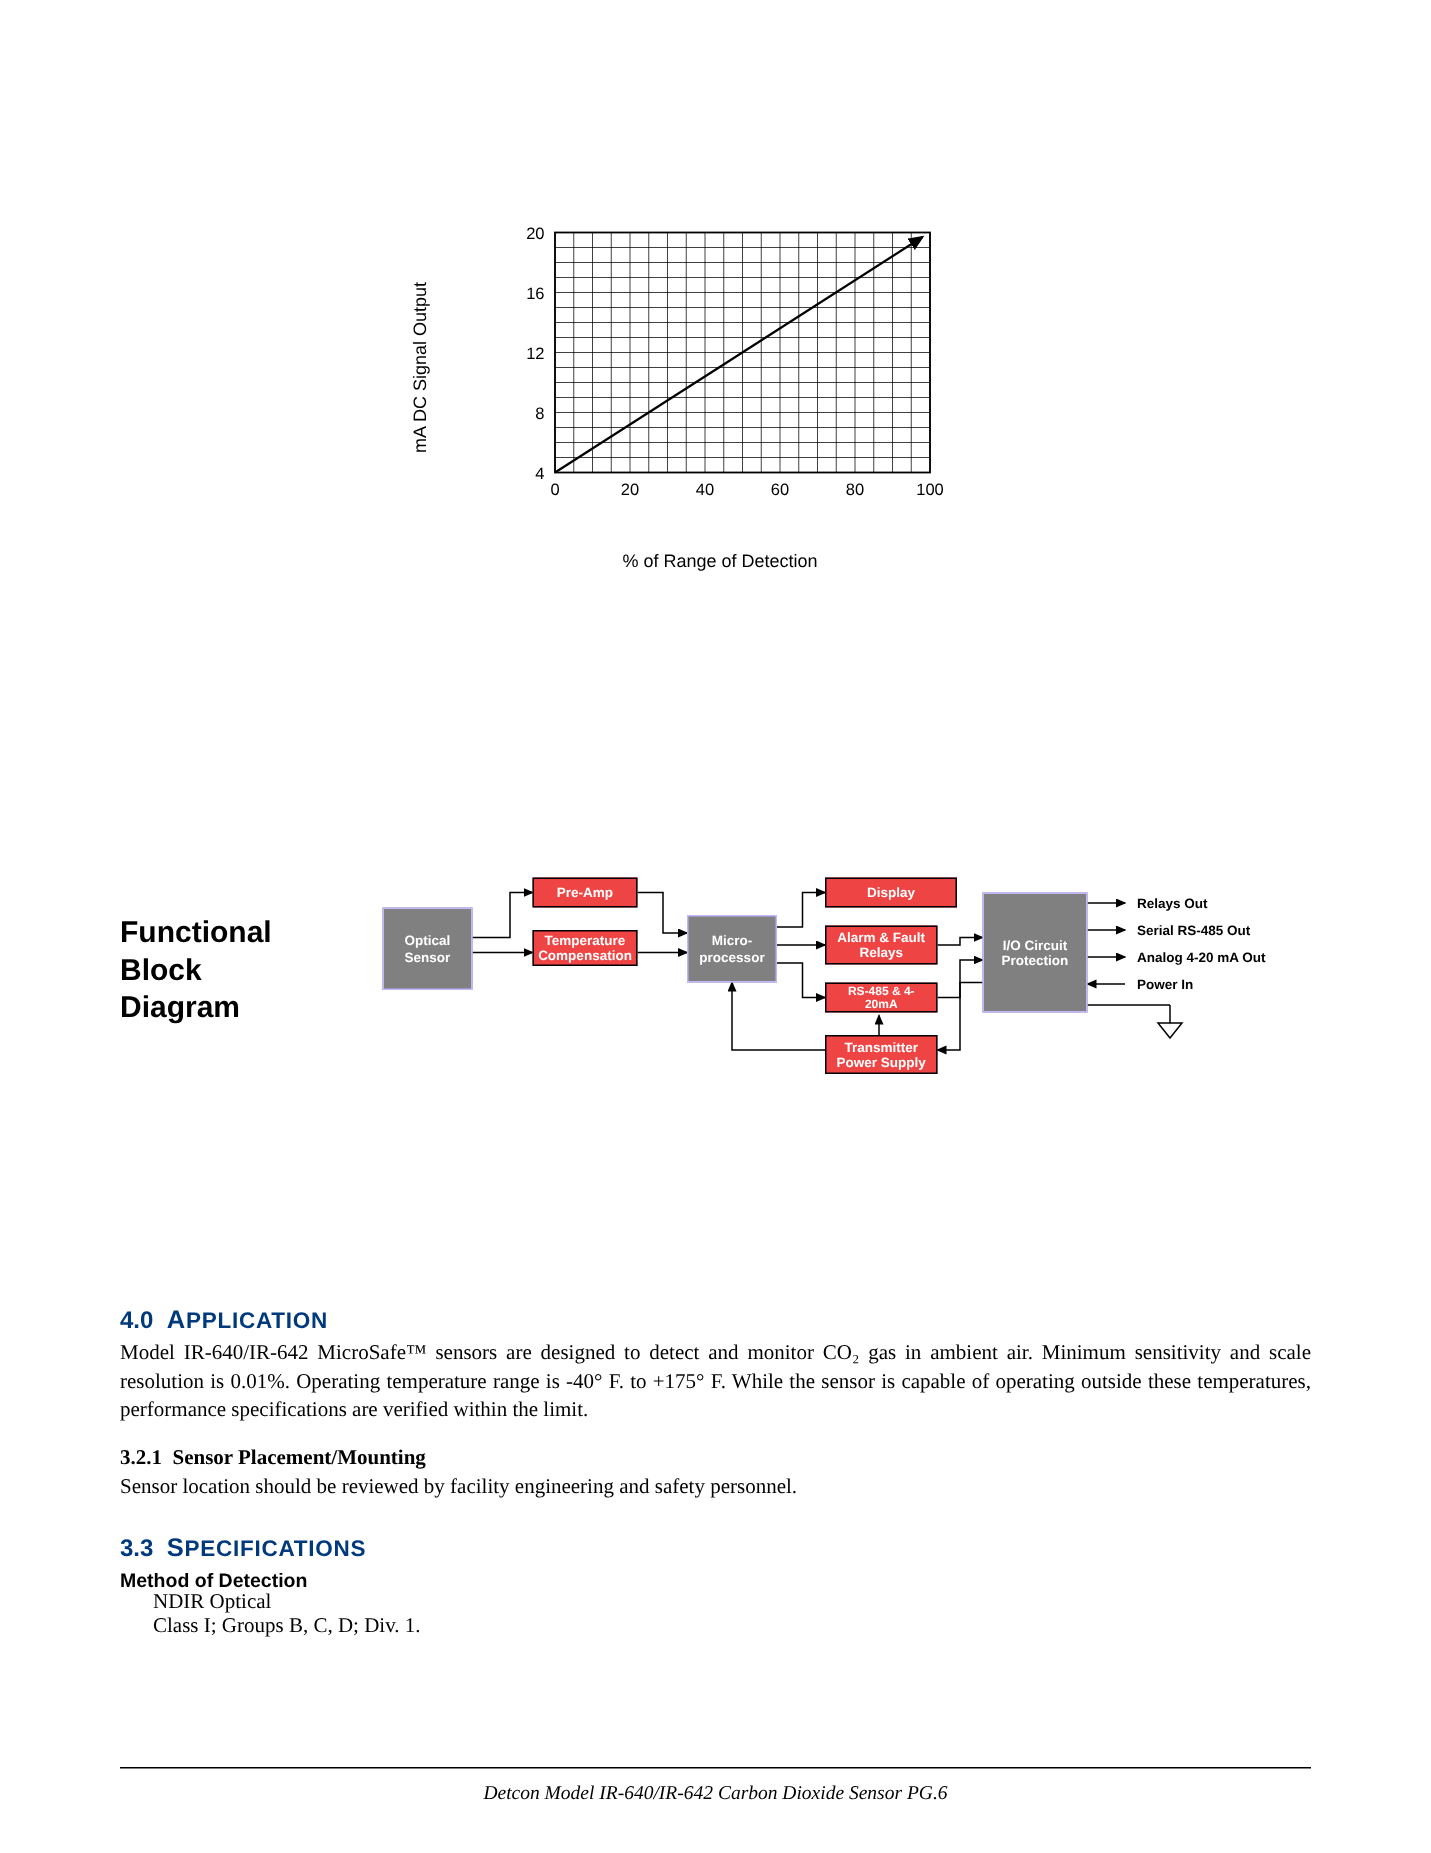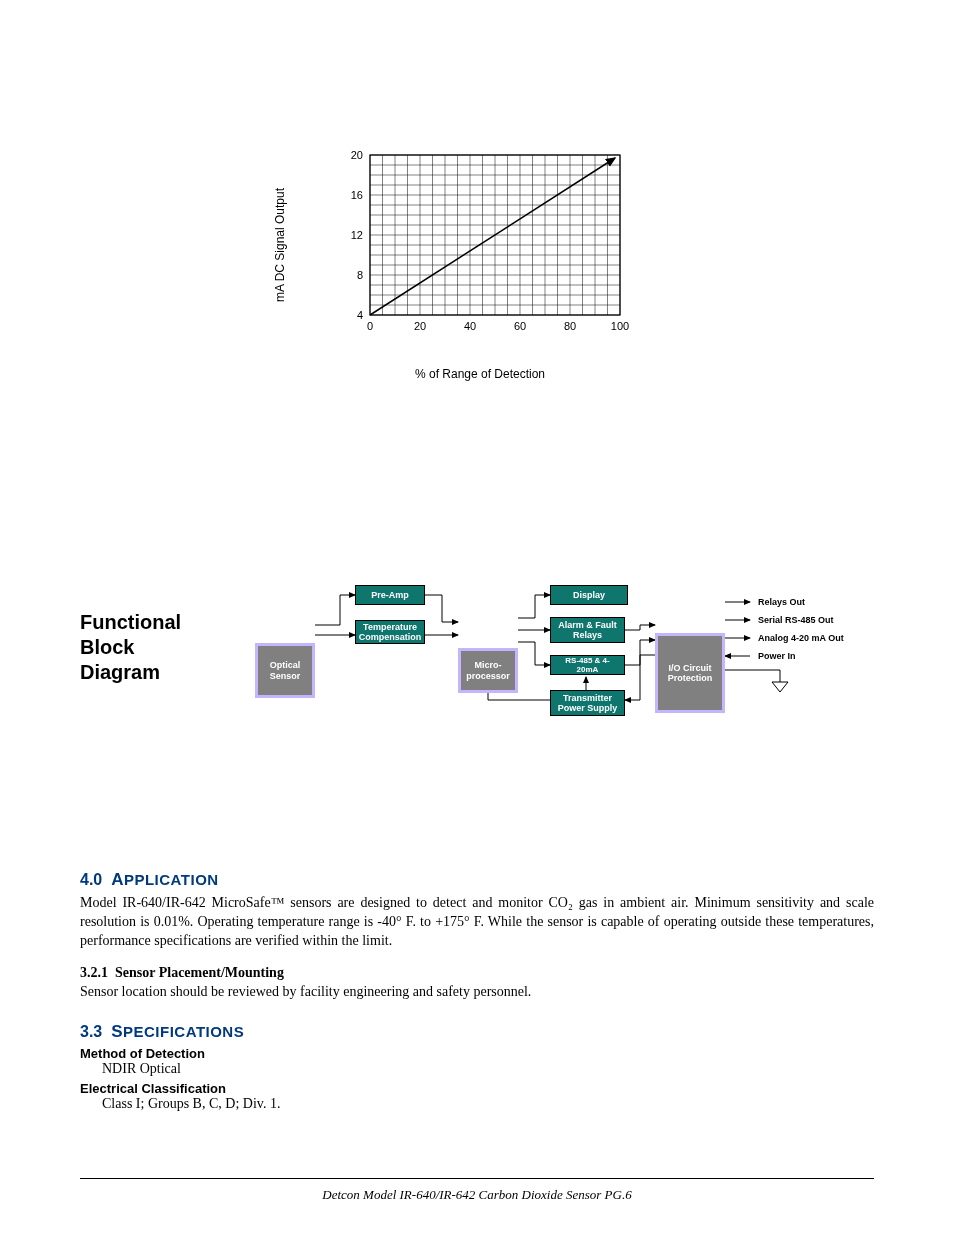--- a/index.html
+++ b/index.html
@@ -80,22 +80,22 @@
     font-size: 9px;
     font-weight: bold;
     color: #fff;
     text-align: center;
     display: flex;
     align-items: center;
     justify-content: center;
     padding: 2px 4px;
     line-height: 1.15;
   }
-  .dbox.big { background: #808080; border: 3px solid #c4b5fd; margin-top: 38px; }
-  .dbox.small { background: #0f766e; border: 1px solid #000; }
+  .dbox.big { background: #808080; border: 1px solid #c4b5fd; }
+  .dbox.small { background: #ef4444; border: 1px solid #000; }
   .io-label {
     position: absolute;
     font-family: Arial, Helvetica, sans-serif;
     font-size: 9px;
     font-weight: bold;
     color: #000;
     white-space: nowrap;
   }
   svg.diagram-arrows { position: absolute; left: 0; top: 0; }
 
@@ -284,21 +284,21 @@
         <line x1="645" y1="100" x2="700" y2="100"></line>
         <line x1="700" y1="100" x2="700" y2="112"></line>
         <path d="M 692 112 L 708 112 L 700 122 Z" fill="#fff" stroke="#000"></path>
       </g>
     </svg>
 
     <div class="dbox big" style="left:175px; top:35px;  width:60px; height:55px;">Optical Sensor</div>
     <div class="dbox small" style="left:275px; top:15px;  width:70px; height:20px;">Pre-Amp</div>
     <div class="dbox small" style="left:275px; top:50px;  width:70px; height:24px;">Temperature Compensation</div>
     <div class="dbox big" style="left:378px; top:40px;  width:60px; height:45px;">Micro-processor</div>
-    <div class="dbox small" style="left:470px; top:15px;  width:78px; height:20px;">Display</div>
+    <div class="dbox small" style="left:470px; top:15px;  width:88px; height:20px;">Display</div>
     <div class="dbox small" style="left:470px; top:47px;  width:75px; height:26px;">Alarm &amp; Fault Relays</div>
     <div class="dbox small" style="left:470px; top:85px;  width:75px; height:20px; font-size:8px;">RS-485 &amp; 4-20mA</div>
     <div class="dbox small" style="left:470px; top:120px; width:75px; height:26px;">Transmitter Power Supply</div>
     <div class="dbox big" style="left:575px; top:25px;  width:70px; height:80px;">I/O Circuit Protection</div>
 
     <div class="io-label" style="left:678px; top:27px;">Relays Out</div>
     <div class="io-label" style="left:678px; top:45px;">Serial RS-485 Out</div>
     <div class="io-label" style="left:678px; top:63px;">Analog 4-20 mA Out</div>
     <div class="io-label" style="left:678px; top:81px;">Power In</div>
   </div>
@@ -312,19 +312,18 @@
     <p class="h3">
       <span>3.2.1</span>&nbsp;&nbsp;<span>Sensor Placement/Mounting</span>
     </p>
     <p class="para">Sensor location should be reviewed by facility engineering and safety personnel.</p>
 
     <div class="h2">
       <span class="num">3.3</span>&nbsp;&nbsp;<span class="caps" style="text-transform:uppercase; font-size:15px;"><span style="font-size:17px;">S</span>PECIFICATIONS</span>
     </div>
     <p class="spec-label">Method of Detection</p>
     <p class="spec-val">NDIR Optical</p>
-    <p class="spec-label">Electrical Classification</p>
     <p class="spec-val">Class I; Groups B, C, D; Div. 1.</p>
   </div>
 
   <div class="footer-rule"></div>
   <div class="footer">Detcon Model IR-640/IR-642 Carbon Dioxide Sensor  PG.6</div>
 </div>
 
 </body></html>

